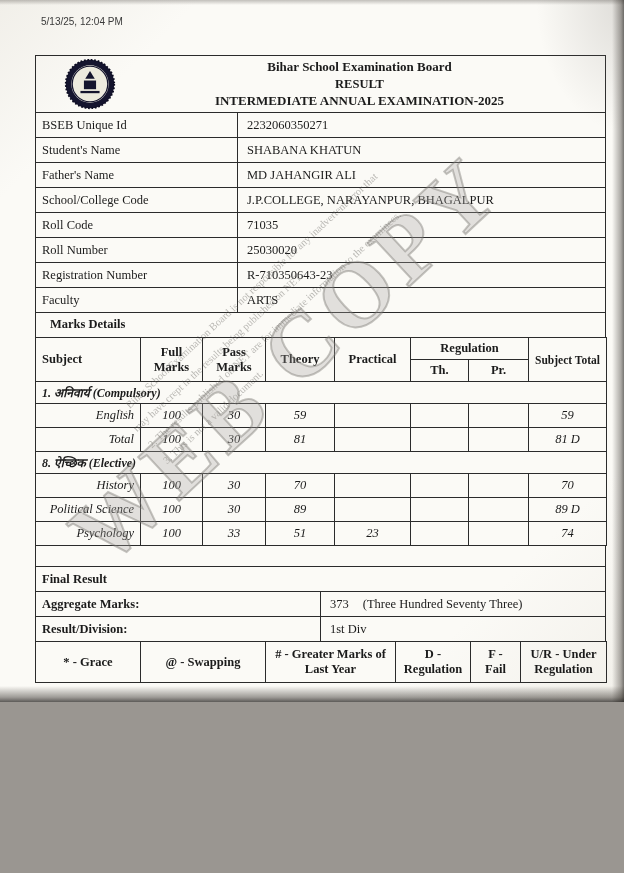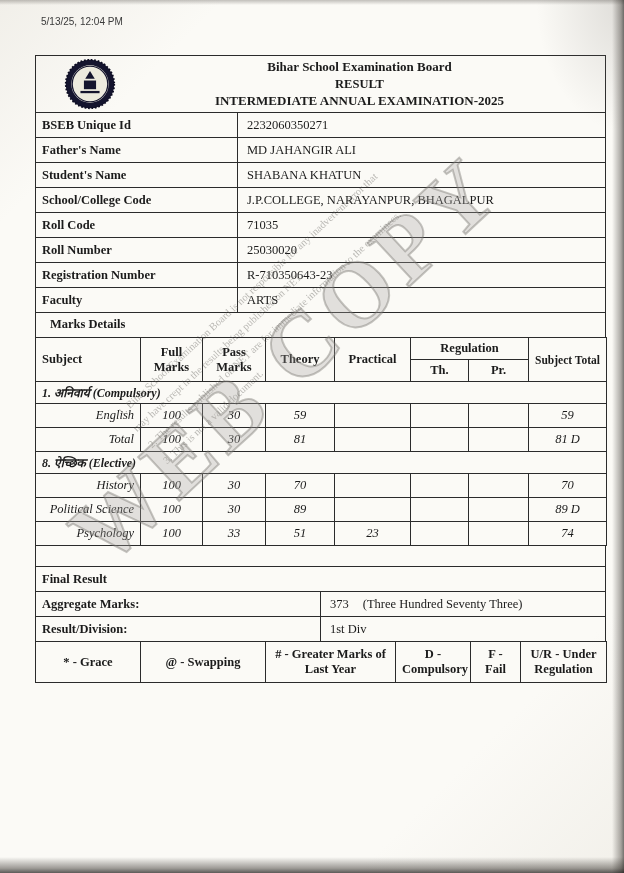--- a/index.html
+++ b/index.html
@@ -1,38 +1,38 @@
 <!DOCTYPE html>
 <html><head>
 <meta charset="utf-8">
 <style>
   html,body{margin:0;padding:0;background:#9a9691;}
   .paper{
-    position:relative;width:624px;height:873px;margin:0 auto;overflow:hidden;
+    position:relative;width:624px;height:702px;margin:0 auto;overflow:hidden;
     background:linear-gradient(135deg,#f1efe9 0%,#fbfaf6 15%,#fbfaf6 82%,#f2f0ea 100%);
     font-family:"Liberation Serif", serif;color:#1b1b1b;
   }
   .timestamp{
     position:absolute;top:16px;left:41px;
     font-family:"Liberation Sans", sans-serif;font-size:10px;color:#3a3a3a;
   }
   .doc{position:absolute;left:35px;top:55px;width:571px;}
   .header-box{
     border:1px solid #2b2b2b;height:56px;display:flex;align-items:center;
     position:relative;background:transparent;
   }
   .logo-wrap{width:108px;display:flex;justify-content:center;align-items:center;flex:0 0 108px;}
   .header-text{flex:1;text-align:center;font-weight:bold;line-height:1.35;padding-right:30px;}
   .header-text .l1{font-size:13px;}
   .header-text .l2{font-size:12.5px;}
   .header-text .l3{font-size:13px;}
   table.grid{border-collapse:collapse;width:571px;margin-top:-1px;table-layout:fixed;}
   table.grid td,table.grid th{border:1px solid #2b2b2b;padding:3px 6px;font-size:12.5px;overflow:hidden;}
   .info-table td{height:18px;}
-  .info-table .lbl{font-weight:bold;width:189px;}
+  .info-table .lbl{font-weight:normal;width:189px;}
   .info-table .val{padding-left:9px;}
   .marks-bar{
     border:1px solid #2b2b2b;margin-top:-1px;font-weight:bold;font-size:12.5px;
     padding:4px 14px;height:16px;
   }
   .marks-table th{font-weight:bold;text-align:center;padding:2px 2px;vertical-align:middle;}
   .marks-table th.nowrap{white-space:nowrap;font-size:11.5px;}
   .marks-table td{height:17px;text-align:center;font-style:italic;}
   .marks-table td.subj{text-align:right;}
   .marks-table tr.section td{text-align:left;font-weight:bold;height:13px;font-size:12px;padding:2px 6px;}
@@ -107,26 +107,26 @@
       </div>
     </div>
 
     <table class="grid info-table">
       <tbody>
           <tr>
         <td class="lbl">BSEB Unique Id</td>
         <td class="val">2232060350271</td>
       </tr>
       <tr>
+        <td class="lbl">Student's Name</td>
+        <td class="val">SHABANA KHATUN</td>
+      </tr>
+      <tr>
         <td class="lbl">Father's Name</td>
         <td class="val">MD JAHANGIR ALI</td>
-      </tr>
-      <tr>
-        <td class="lbl">Student's Name</td>
-        <td class="val">SHABANA KHATUN</td>
       </tr>
       <tr>
         <td class="lbl">School/College Code</td>
         <td class="val">J.P.COLLEGE, NARAYANPUR, BHAGALPUR</td>
       </tr>
       <tr>
         <td class="lbl">Roll Code</td>
         <td class="val">71035</td>
       </tr>
       <tr>
@@ -258,21 +258,21 @@
           <col style="width:130px">
         <col style="width:75px">
           <col style="width:50px">
           <col style="width:86px">
       </colgroup>
       <tbody>
           <tr>
         <td>* - Grace</td>
         <td>@ - Swapping</td>
         <td># - Greater Marks of Last Year</td>
-        <td>D - Compulsory</td>
+        <td>D - Regulation</td>
         <td>F - Fail</td>
         <td>U/R - Under Regulation</td>
       </tr>
     </tbody>
       </table>
 
   </div>
 
   <div class="disclaimer">
     <div>1. Bihar School Examination Board is not responsible for any inadvertent error that</div>

